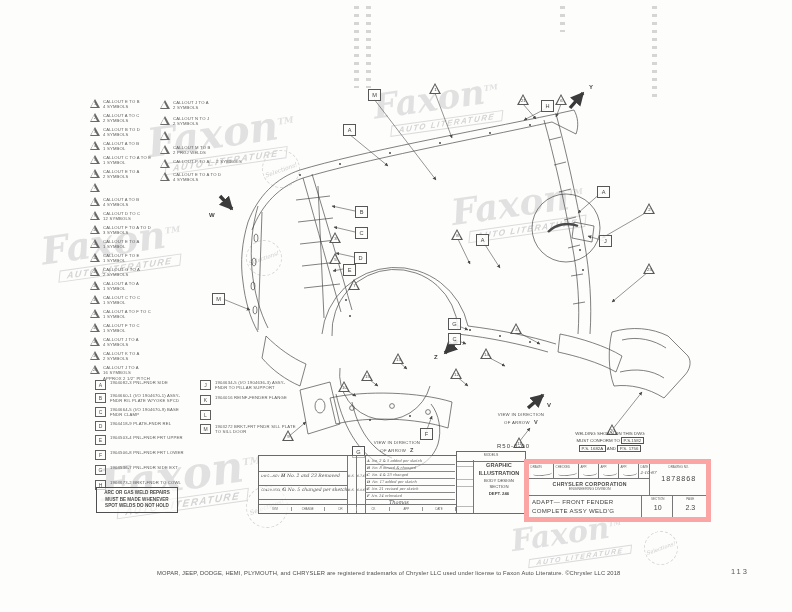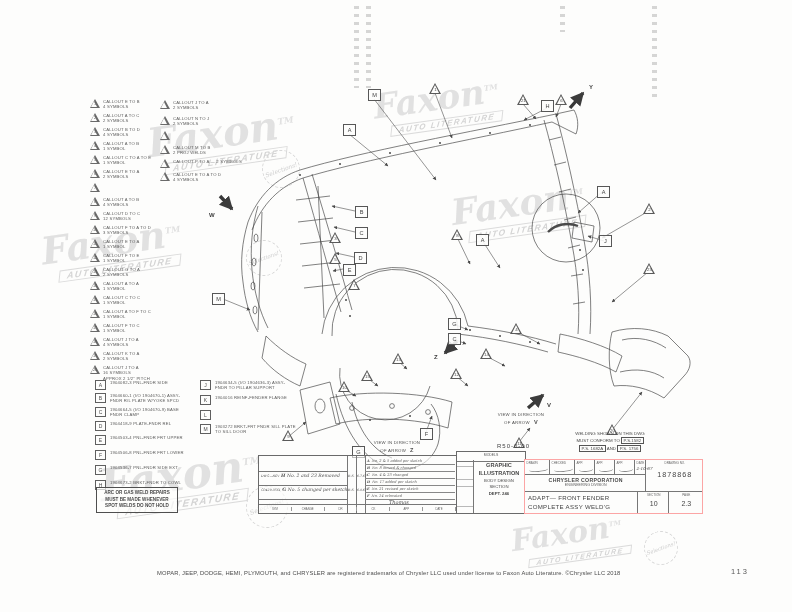--- a/index.html
+++ b/index.html
@@ -52,21 +52,21 @@
   .smrow{position:absolute;left:106px;width:90px;height:7px;border-bottom:.6px solid #888;display:flex;gap:2px;
          font-family:"DejaVu Serif",serif;font-style:italic;font-size:3.6px;color:#555;align-items:center;padding-left:2px;box-sizing:border-box;}
   .ftlabels{position:absolute;left:0;right:0;bottom:0;height:8px;border-top:.8px solid #777;display:flex;
             font-size:2.8px;color:#666;align-items:center;}
   .ftlabels span{flex:1;text-align:center;border-right:.6px solid #999;}
   .gblock{position:absolute;left:456px;top:451px;width:68px;height:61px;border:.9px solid #6a6a6a;z-index:3;background:#fdfdfc;}
   .models-grid{position:absolute;left:0;top:8px;bottom:0;width:16px;border-right:.8px solid #777;
                background:repeating-linear-gradient(to bottom,transparent 0 6px,#b9b9b9 6px 6.7px);}
   .gtext{position:absolute;left:16px;right:0;top:9px;text-align:center;color:#4a4a4a;line-height:1.5;}
   .code{position:absolute;left:497px;top:443px;font-size:6px;letter-spacing:1px;color:#444;z-index:4;}
-  .tblock{position:absolute;left:524px;top:459px;width:177px;height:53px;border:1px solid #fca5a5;z-index:3;background:#fdfdfc;}
+  .tblock{position:absolute;left:524px;top:459px;width:177px;height:53px;border:5px solid #fca5a5;z-index:3;background:#fdfdfc;}
   .tb-cell{position:absolute;box-sizing:border-box;border-right:.7px solid #777;border-bottom:.7px solid #777;
            font-size:3px;color:#666;padding:1px 0 0 1.5px;}
   .squig{display:block;margin:1.5px 2px 0 2px;height:4px;border-bottom:1.1px solid #8a8a8a;border-radius:50%;transform:rotate(-4deg);}
   .footer-line{position:absolute;left:157px;top:570px;font-size:5.8px;color:#4c4c4c;letter-spacing:.15px;z-index:2;}
   .pageno{position:absolute;left:731px;top:567px;font-size:7.5px;letter-spacing:2px;color:#5a5a5a;z-index:2;}
   svg.art{position:absolute;left:0;top:0;z-index:2;}
 </style>
 </head>
 <body>
 

